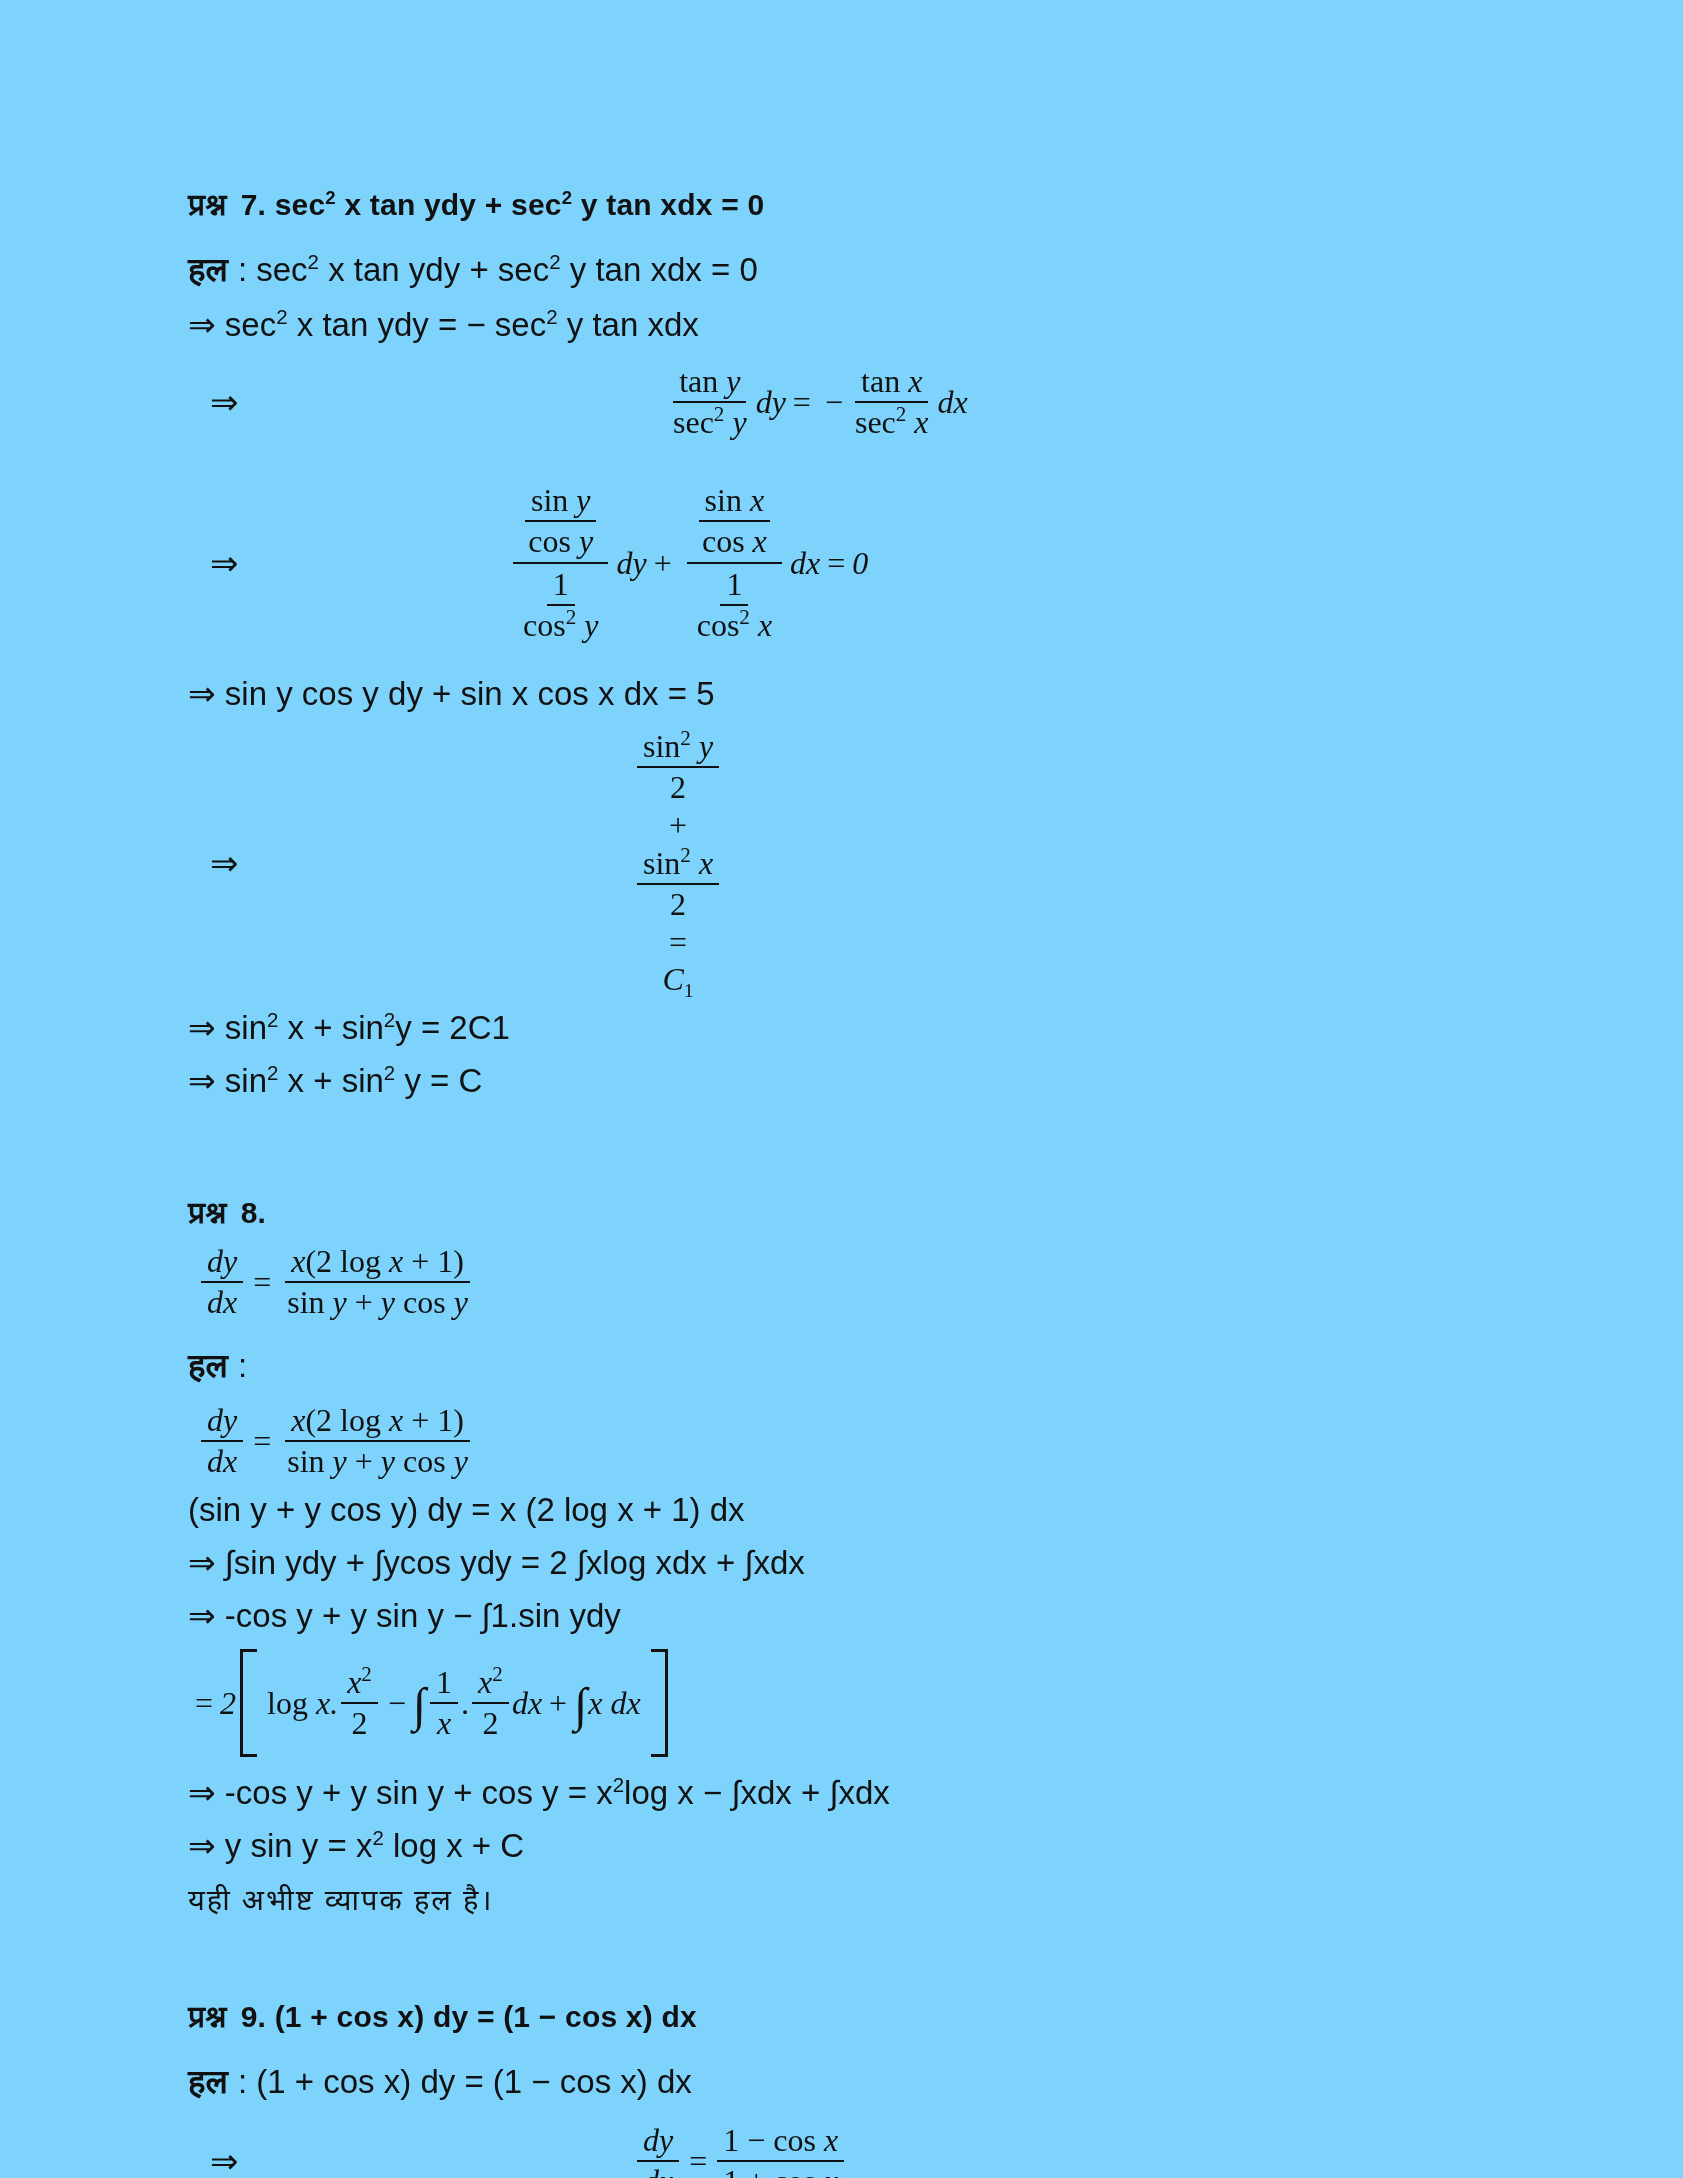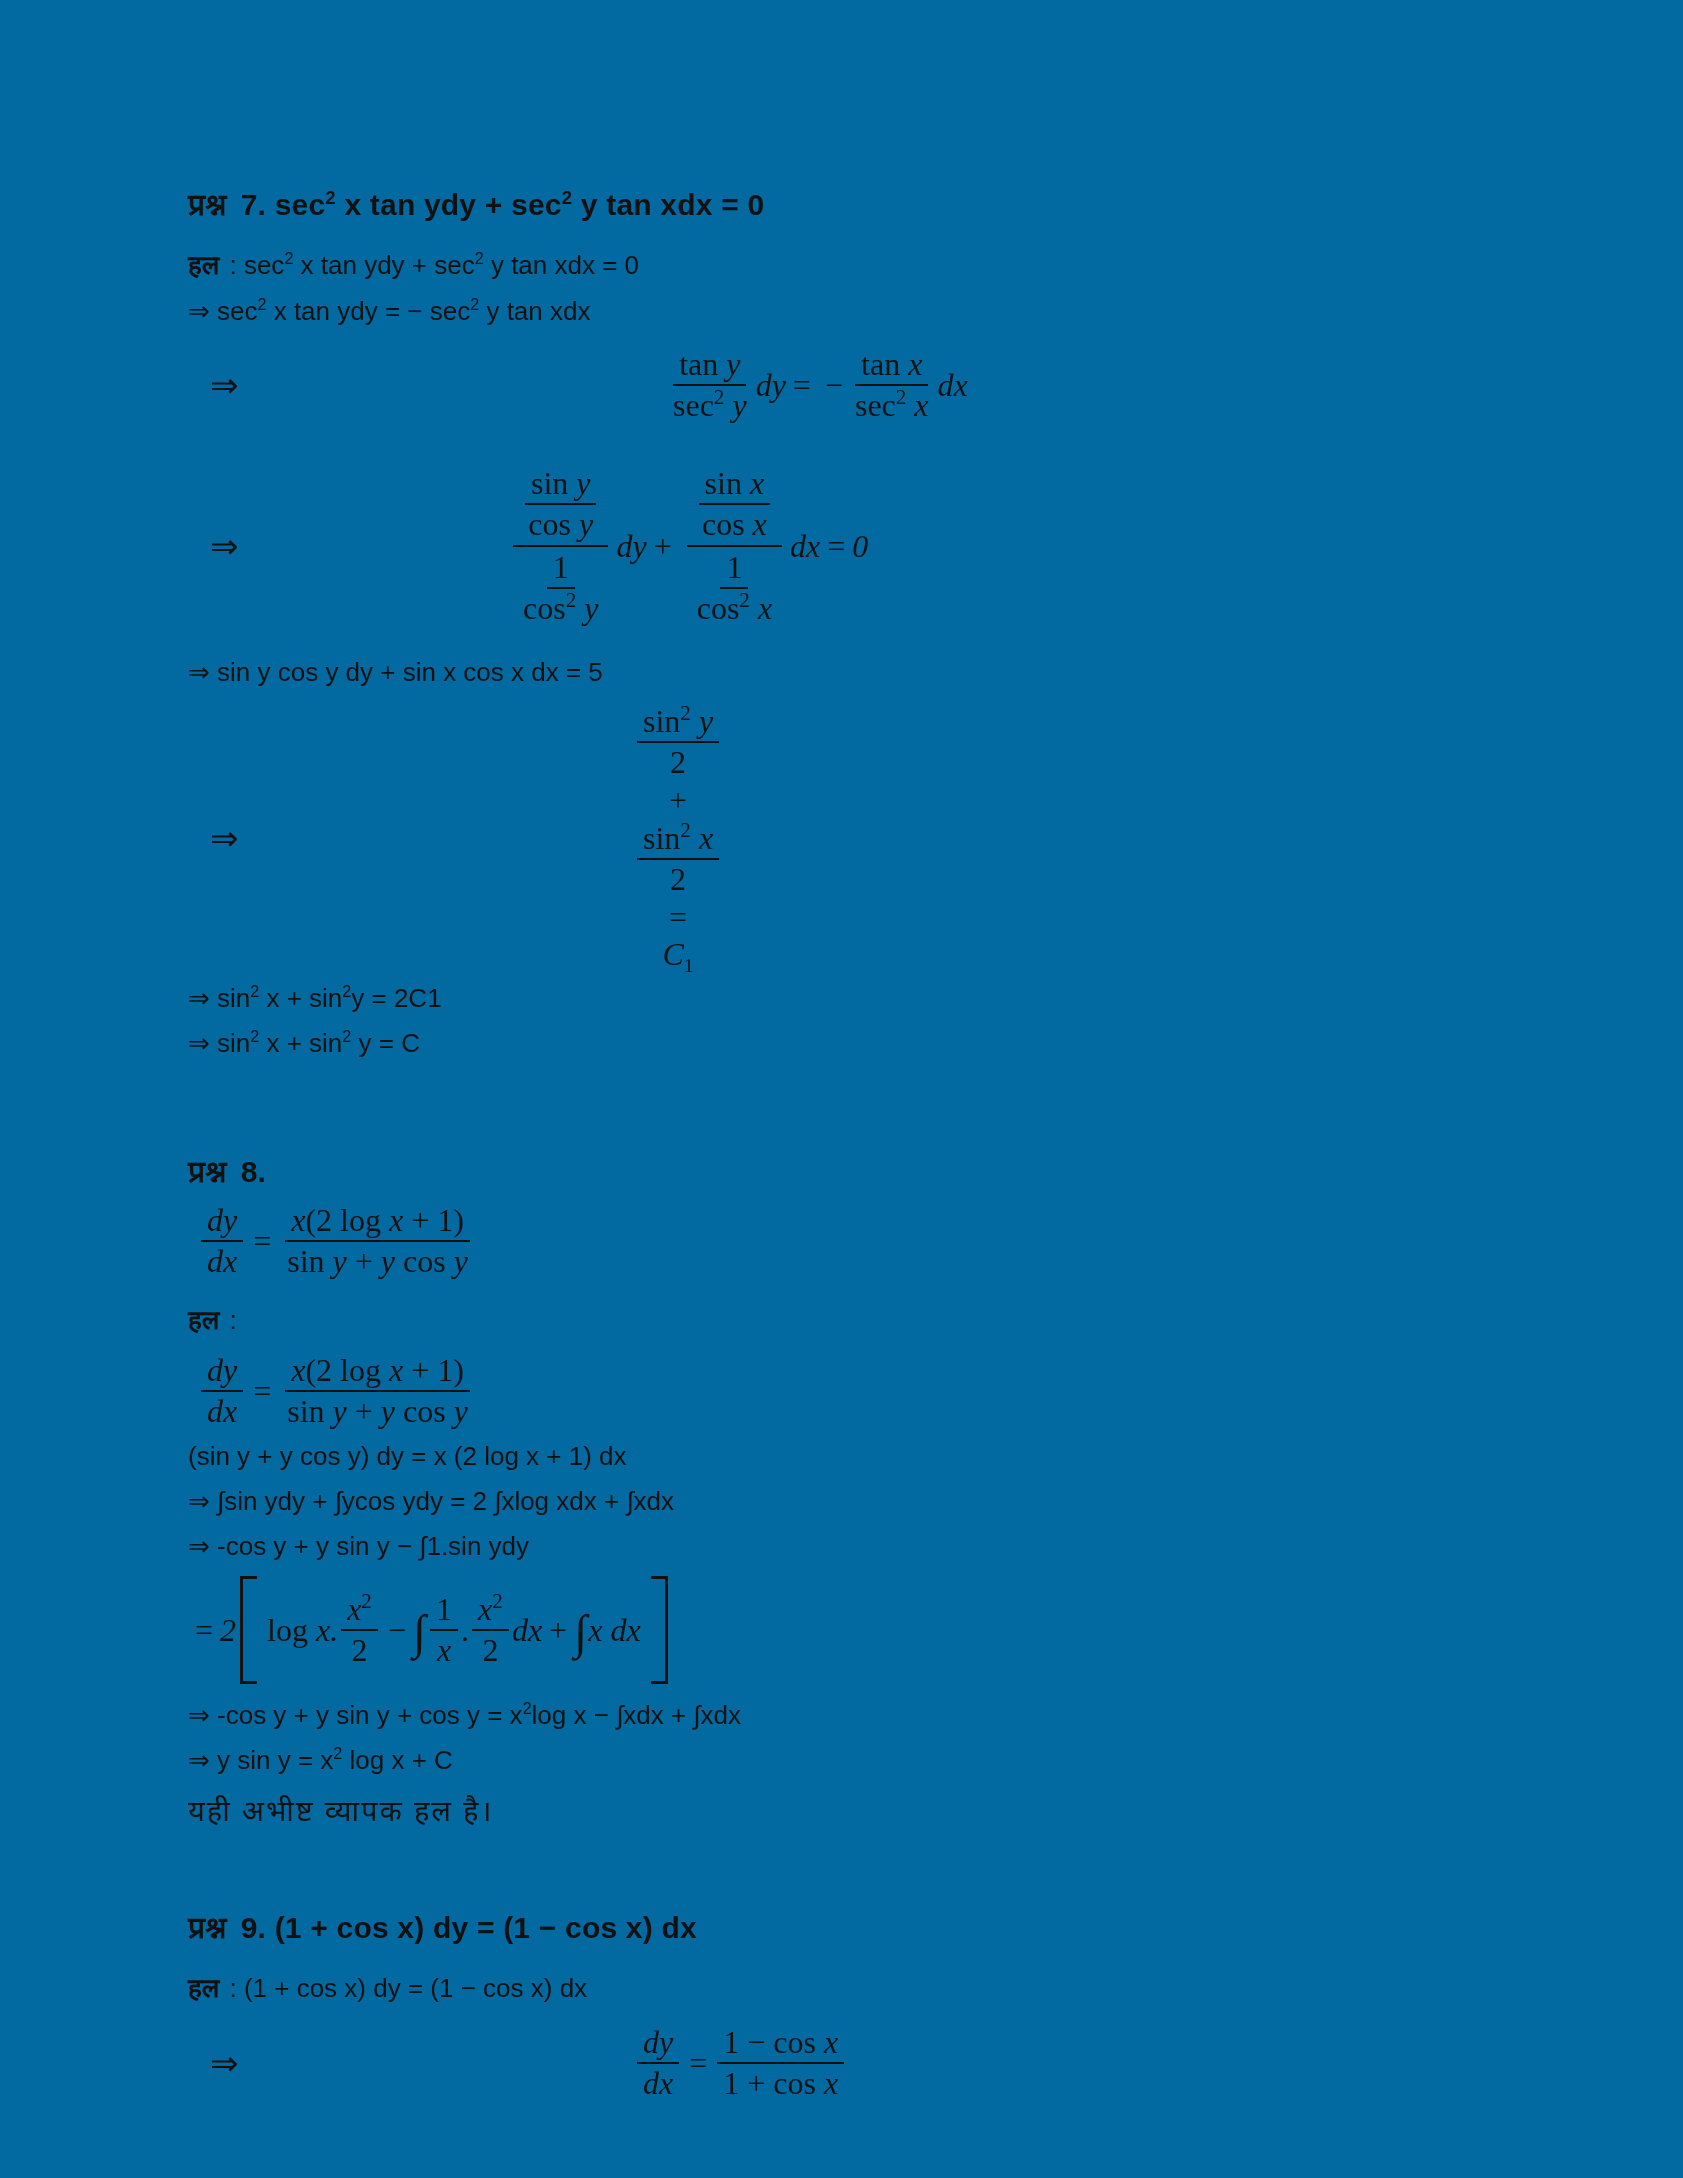--- a/index.html
+++ b/index.html
@@ -11,42 +11,42 @@
     width: 1683px;
     height: 2178px;
     position: relative;
     font-family: "Liberation Sans", sans-serif;
     color: #111111;
     overflow: hidden;
   }
   .page {
     position: absolute;
     inset: 0;
-    background: #0369a1;
+    background: #7dd3fc;
     padding: 16px;
   }
   .content {
     position: absolute;
     left: 188px;
     top: 183px;
     width: 1317px;
   }
 
   
   .qhead {
     font-weight: bold;
     font-size: 30px;
     letter-spacing: 0.2px;
     margin: 0 0 22px 0;
     white-space: nowrap;
   }
   .qhead .devnum { margin-right: 14px; }
 
   .line {
-    font-size: 26px;
+    font-size: 33px;
     margin: 0 0 14px 0;
     white-space: nowrap;
     font-weight: 400;
   }
   .line .hal {
     font-weight: bold;
     margin-right: 10px;
   }
 
   .hindi-line {

